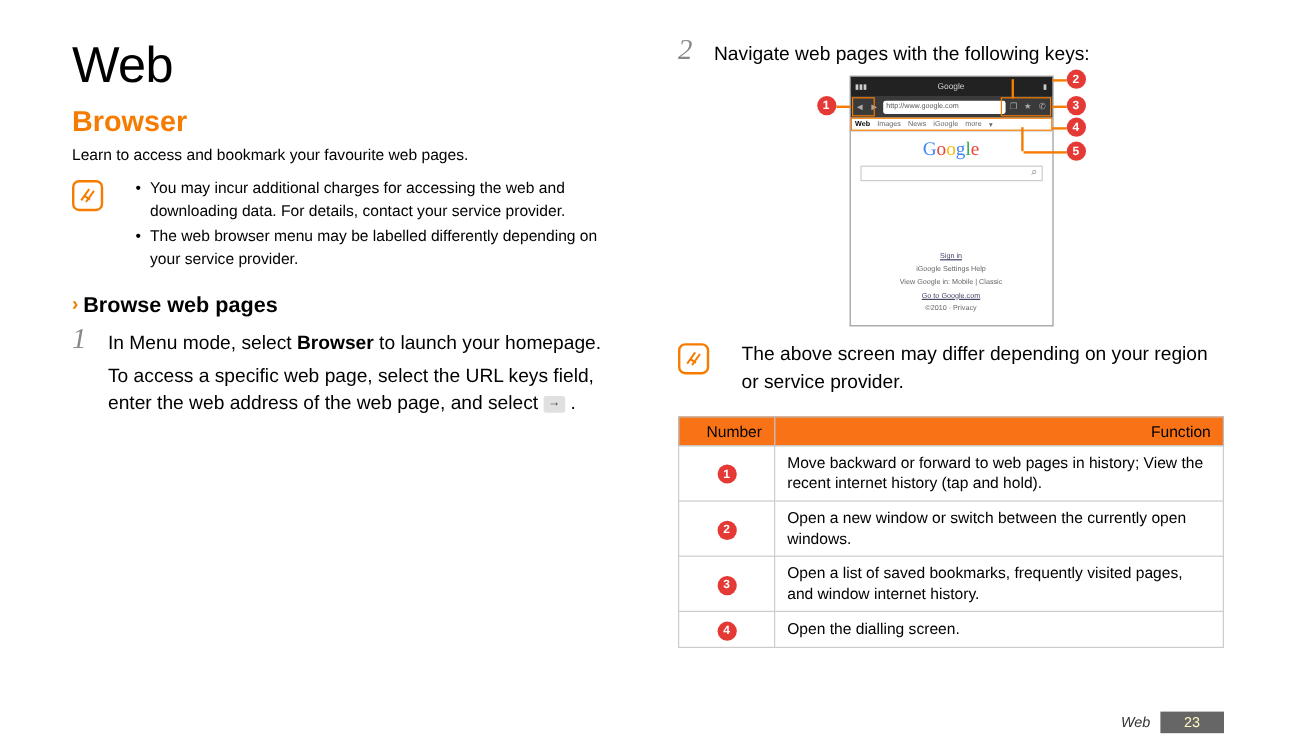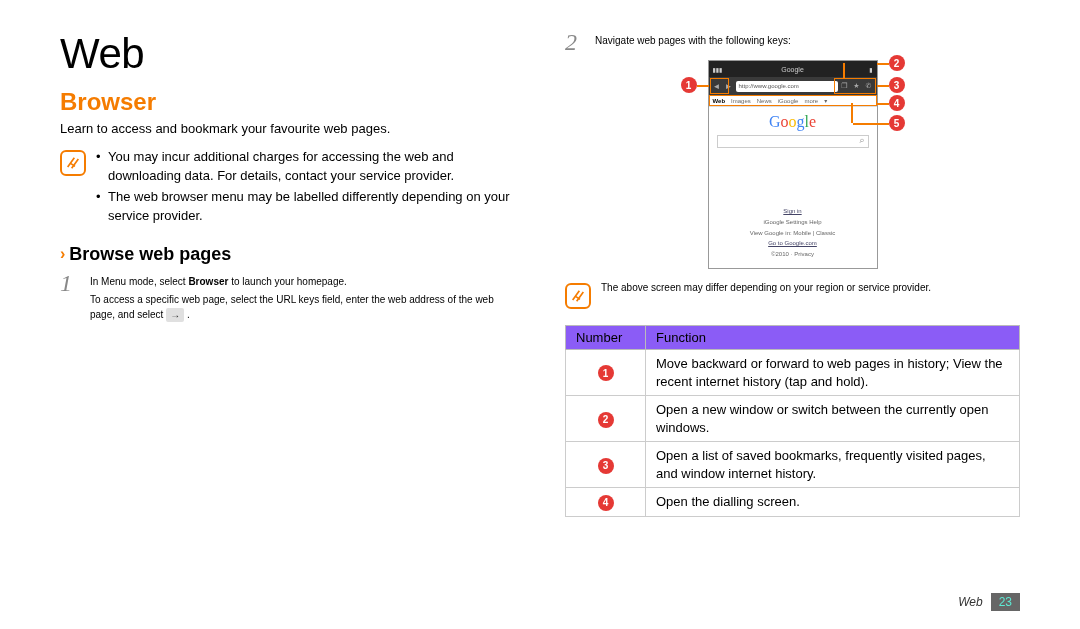--- a/index.html
+++ b/index.html
@@ -37,21 +37,21 @@
     margin-bottom: 4px;
   }
   .learn {
     font-size: 13px;
     line-height: 1.4;
     margin-bottom: 10px;
   }
   .note-box {
     display: flex;
     align-items: flex-start;
-    gap: 10px;
+    gap: 27px;
     margin-bottom: 16px;
   }
   .note-icon {
     width: 26px;
     height: 26px;
     border: 2.5px solid #f57c00;
     border-radius: 6px;
     display: flex;
     align-items: center;
     justify-content: center;
@@ -86,21 +86,21 @@
   .step-num {
     font-family: Georgia, "Times New Roman", serif;
     font-style: italic;
     font-size: 24px;
     color: #888;
     line-height: 1;
     width: 20px;
     flex-shrink: 0;
   }
   .step-body {
-    font-size: 10px;
+    font-size: 16px;
     line-height: 1.45;
     padding-top: 4px;
   }
   .step-body .indent { margin-top: 4px; }
   .arrow-btn {
     display: inline-flex;
     align-items: center;
     justify-content: center;
     width: 18px;
     height: 14px;
@@ -229,23 +229,23 @@
   .co-left { left: -28px; }
   .co-right { right: -28px; }
 
   
   table.func {
     width: 100%;
     border-collapse: collapse;
     font-size: 13px;
   }
   table.func th {
-    background: #8b5cf6;
+    background: #f97316;
     font-weight: 400;
-    text-align: left;
+    text-align: right;
     padding: 4px 10px;
     border: 1px solid #bbb;
   }
   table.func td {
     padding: 5px 10px;
     border: 1px solid #ccc;
     vertical-align: top;
     line-height: 1.35;
   }
   table.func td:first-child { text-align: center; width: 80px; vertical-align: middle; }
@@ -265,22 +265,22 @@
     bottom: 18px;
     right: 60px;
     display: flex;
     align-items: center;
     gap: 8px;
     font-size: 12px;
   }
   .page-foot .cat { font-style: italic; color: #333; }
   .page-foot .num {
     background: #666;
-    color: #5eead4;
-    padding: 2px 8px;
+    color: #fef9c3;
+    padding: 2px 20px;
     font-weight: 400;
   }
   .orange-box {
     position: absolute;
     border: 1.5px solid #f57c00;
     pointer-events: none;
   }
 </style>
 </head>
 <body>

